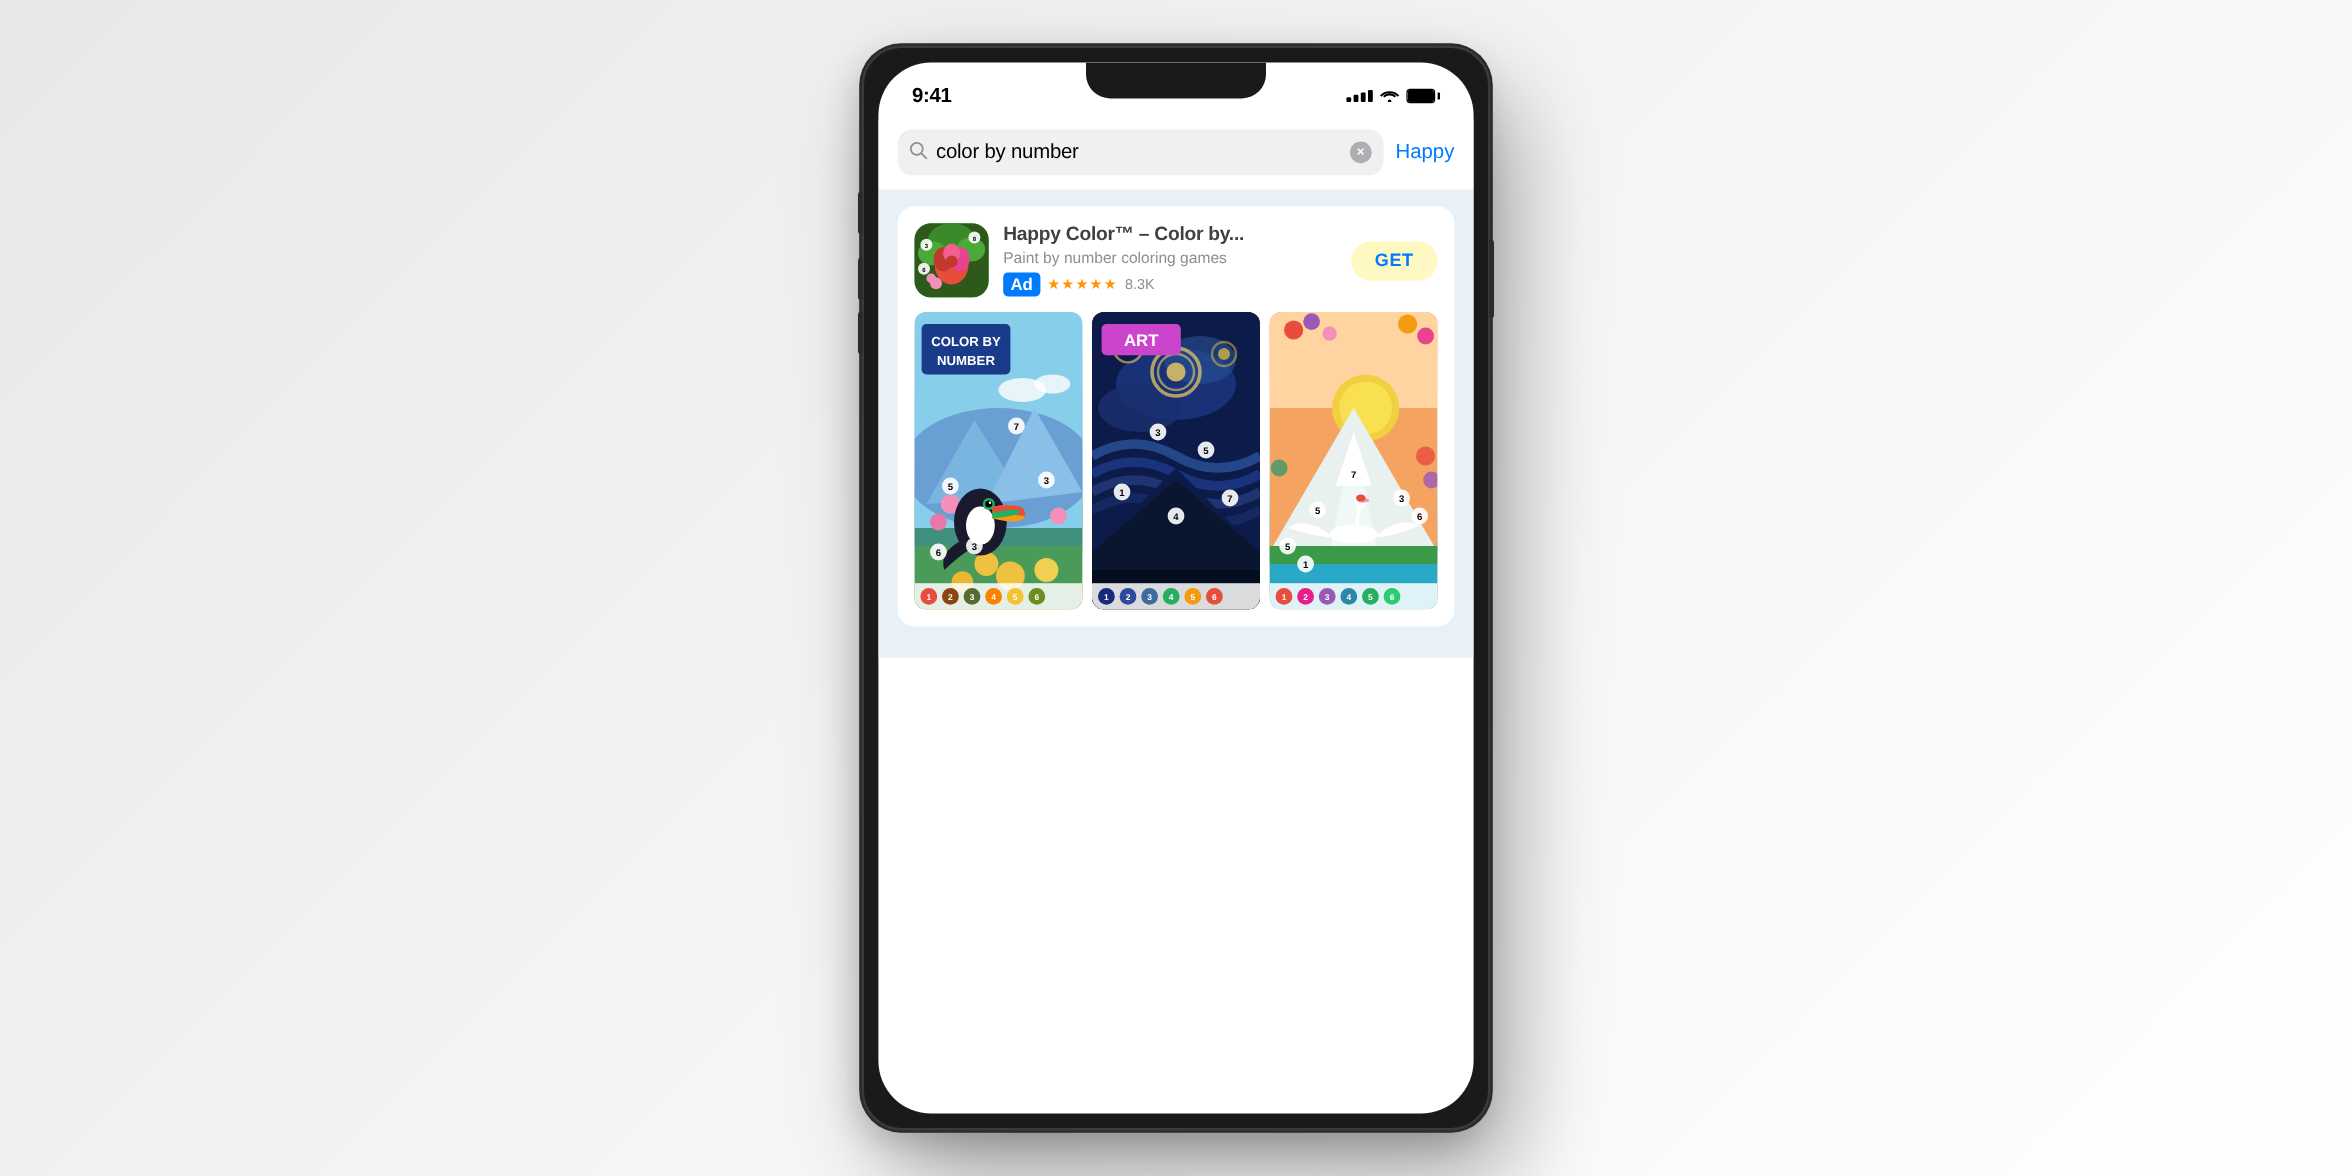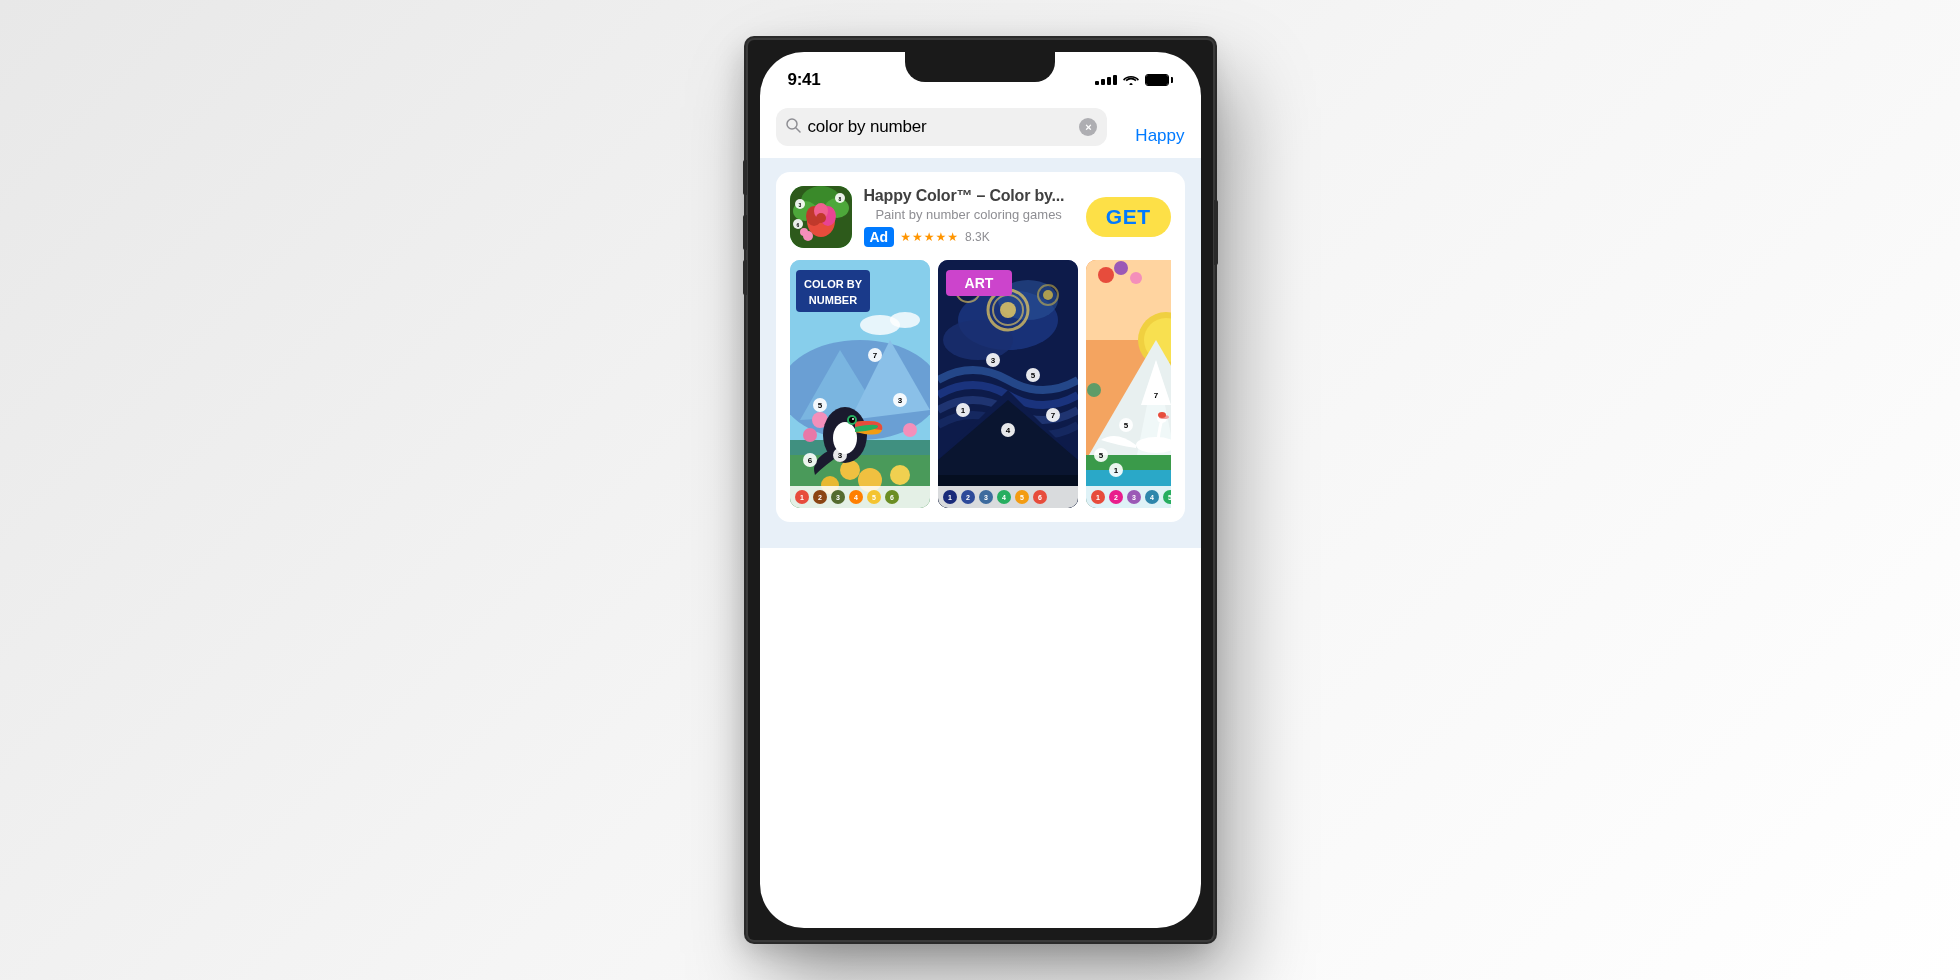--- a/index.html
+++ b/index.html
@@ -20,24 +20,24 @@
       height: 980px;
       background: linear-gradient(135deg, #e8e8e8 0%, #f5f5f5 50%, #ffffff 100%);
       display: flex;
       align-items: center;
       justify-content: center;
     }
 
     
     .phone {
       position: relative;
-      width: 465px;
+      width: 520px;
       height: 900px;
       background: #1a1a1a;
-      border-radius: 6px;
+      border-radius: 31px;
       box-shadow:
         0 0 0 2px #3a3a3a,
         0 0 0 4px #2a2a2a,
         20px 40px 80px rgba(0,0,0,0.35),
         -5px 10px 30px rgba(0,0,0,0.2);
     }
 
     
     .phone::before {
       content: '';
@@ -153,22 +153,22 @@
     }
 
     
     .search-area {
       padding: 8px 16px 12px;
       background: #fff;
     }
 
     .search-bar {
       display: flex;
-      align-items: flex-end;
-      gap: 28px;
+      align-items: center;
+      gap: 10px;
     }
 
     .search-input-container {
       flex: 1;
       display: flex;
       align-items: center;
       background: #f0f0f0;
       border-radius: 12px;
       padding: 9px 10px;
       gap: 7px;
@@ -248,21 +248,20 @@
       font-weight: 600;
       color: #404040;
       letter-spacing: -0.2px;
       margin-bottom: 2px;
     }
 
     .app-subtitle {
       font-size: 13px;
       color: #8e8e93;
       margin-bottom: 5px;
-      text-align: center;
     }
 
     .app-meta {
       display: flex;
       align-items: center;
       gap: 6px;
     }
 
     .ad-badge {
       background: #007aff;
@@ -278,23 +277,23 @@
       font-size: 12px;
       letter-spacing: 1px;
     }
 
     .rating-count {
       font-size: 12px;
       color: #8e8e93;
     }
 
     .get-btn {
-      background: #fde047;
+      background: #fef9c3;
       color: #007aff;
-      font-size: 21px;
+      font-size: 15px;
       font-weight: 700;
       border: none;
       border-radius: 20px;
       padding: 8px 20px;
       cursor: pointer;
       letter-spacing: 0.5px;
     }
 
     
     .screenshots-row {

